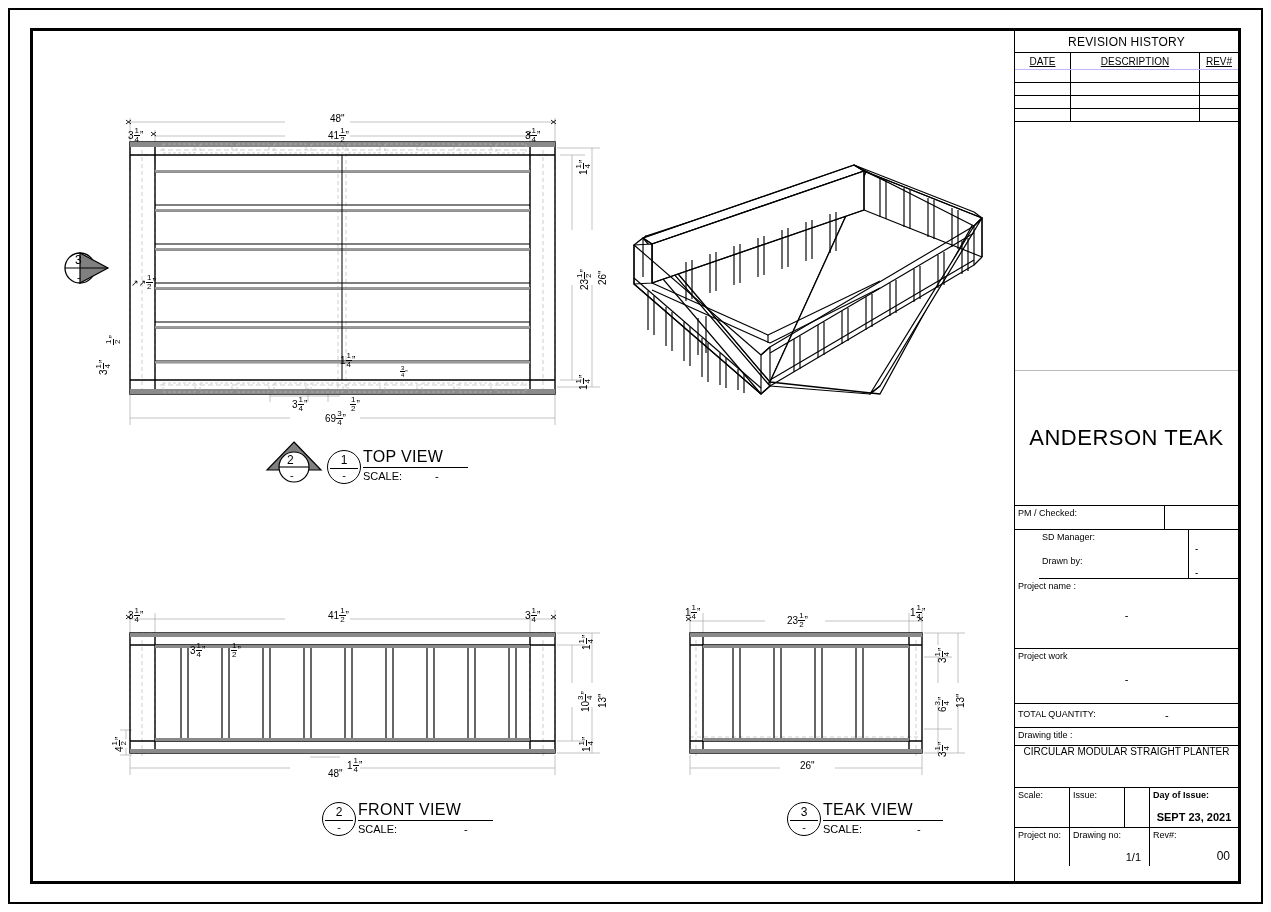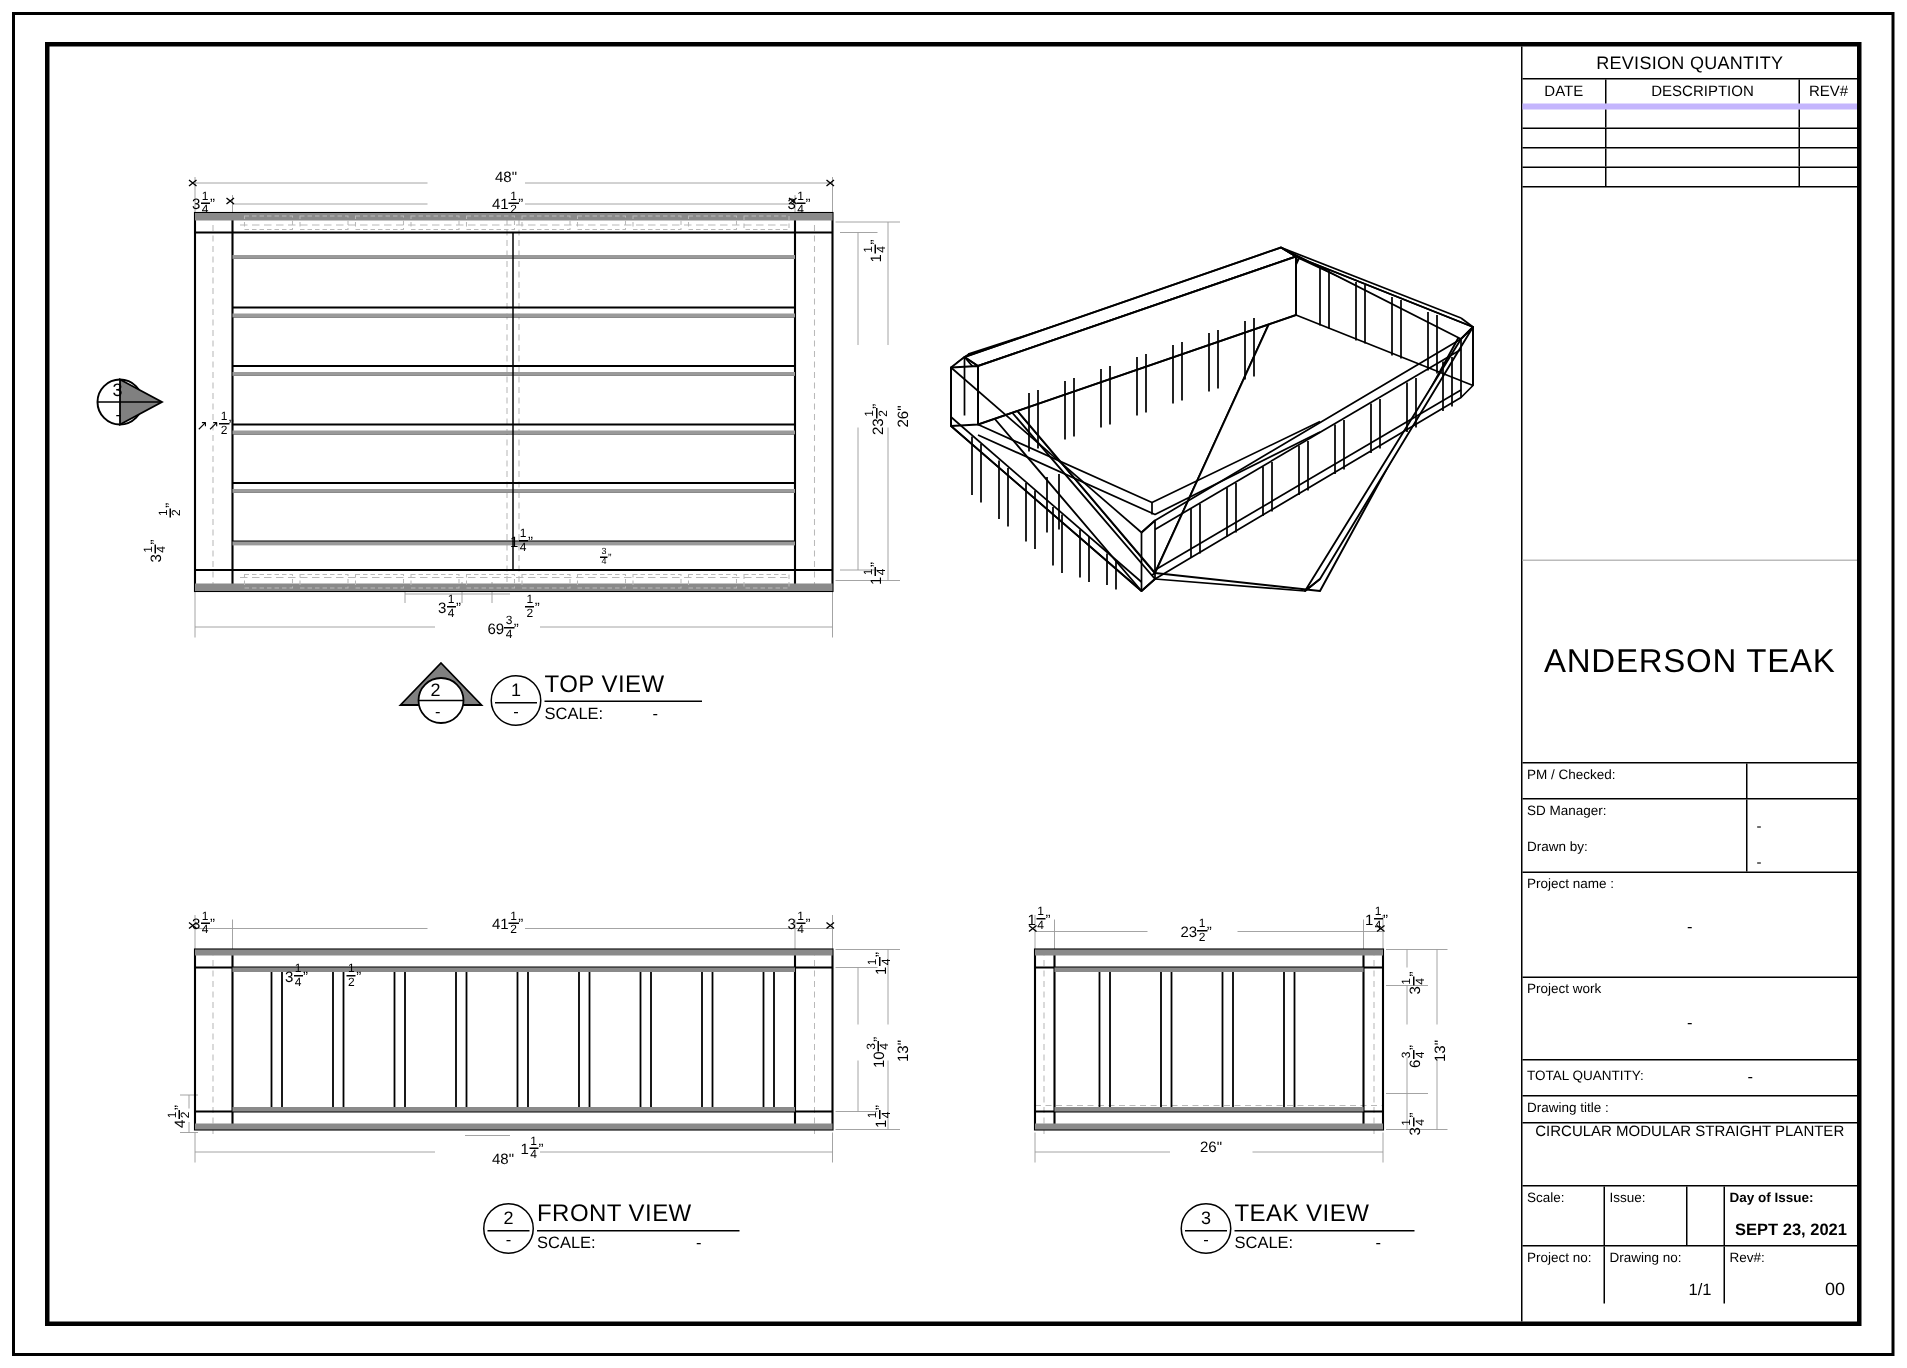--- a/index.html
+++ b/index.html
@@ -11,21 +11,21 @@
   
   #titleblock{position:absolute;left:1014px;top:31px;width:224px;height:850px;box-sizing:border-box;
               border-left:1px solid #000;}
   .tb-row{box-sizing:border-box;border-bottom:1px solid #000;position:relative;}
   .tb-lbl{font-size:9px;padding:2px 3px;line-height:11px;}
 
   
   #revhist{position:relative;}
   #rev-title{height:21px;font-size:12px;display:flex;align-items:center;justify-content:center;
              border-bottom:1px solid #000;letter-spacing:.2px;}
-  .rev-head{display:flex;height:16px;border-bottom:4px solid #c4b5fd;}
+  .rev-head{display:flex;height:16px;border-bottom:1px solid #c4b5fd;text-decoration:underline;}
   .rev-head > div{display:flex;align-items:center;justify-content:center;font-size:10px;box-sizing:border-box;}
   .rev-c1{width:56px;border-right:1px solid #000;}
   .rev-c2{flex:1;border-right:1px solid #000;}
   .rev-c3{width:38px;font-size:9px;}
   .rev-row{display:flex;height:12px;border-bottom:1px solid #000;}
   .rev-row > div{box-sizing:border-box;}
   .rev-row .rev-c1{border-right:1px solid #000;}
   .rev-row .rev-c2{border-right:1px solid #000;}
 
   #rev-blank{height:248px;border-bottom:1px solid #bbb;}
@@ -570,21 +570,21 @@
       <div class="dash">-</div>
     </div>
     <div class="vl-title" style="position:absolute;left:36px;top:3px;width:120px;">TEAK VIEW</div>
     <div class="vl-scale" style="position:absolute;left:36px;top:25px;">SCALE:</div>
     <div class="vl-scale" style="position:absolute;left:130px;top:25px;">-</div>
   </div>
 
   <div id="titleblock">
 
     <div id="revhist">
-      <div id="rev-title">REVISION QUANTITY</div>
+      <div id="rev-title">REVISION HISTORY</div>
       <div class="rev-head">
         <div class="rev-c1">DATE</div>
         <div class="rev-c2">DESCRIPTION</div>
         <div class="rev-c3">REV#</div>
       </div>
       <div class="rev-row">
         <div class="rev-c1"></div>
         <div class="rev-c2"></div>
         <div class="rev-c3"></div>
       </div>
@@ -611,21 +611,21 @@
       <div id="brandname">ANDERSON TEAK</div>
     </div>
 
     <div class="tb-row split" id="row-pm">
       <div class="sp-l cellpad" style="width:150px;">
         <div class="cell-label">PM / Checked:</div>
       </div>
       <div class="sp-r"></div>
     </div>
 
-    <div class="tb-row" id="row-sd" style="display:flex;">
+    <div class="tb-row" id="row-sd" style="display:flex;margin-left:24px;">
       <div id="sd-left">
         <div class="tb-lbl">SD Manager:</div>
         <div class="tb-lbl b">Drawn by:</div>
       </div>
       <div id="sd-right">
         <div>-</div>
         <div>-</div>
       </div>
     </div>
 

